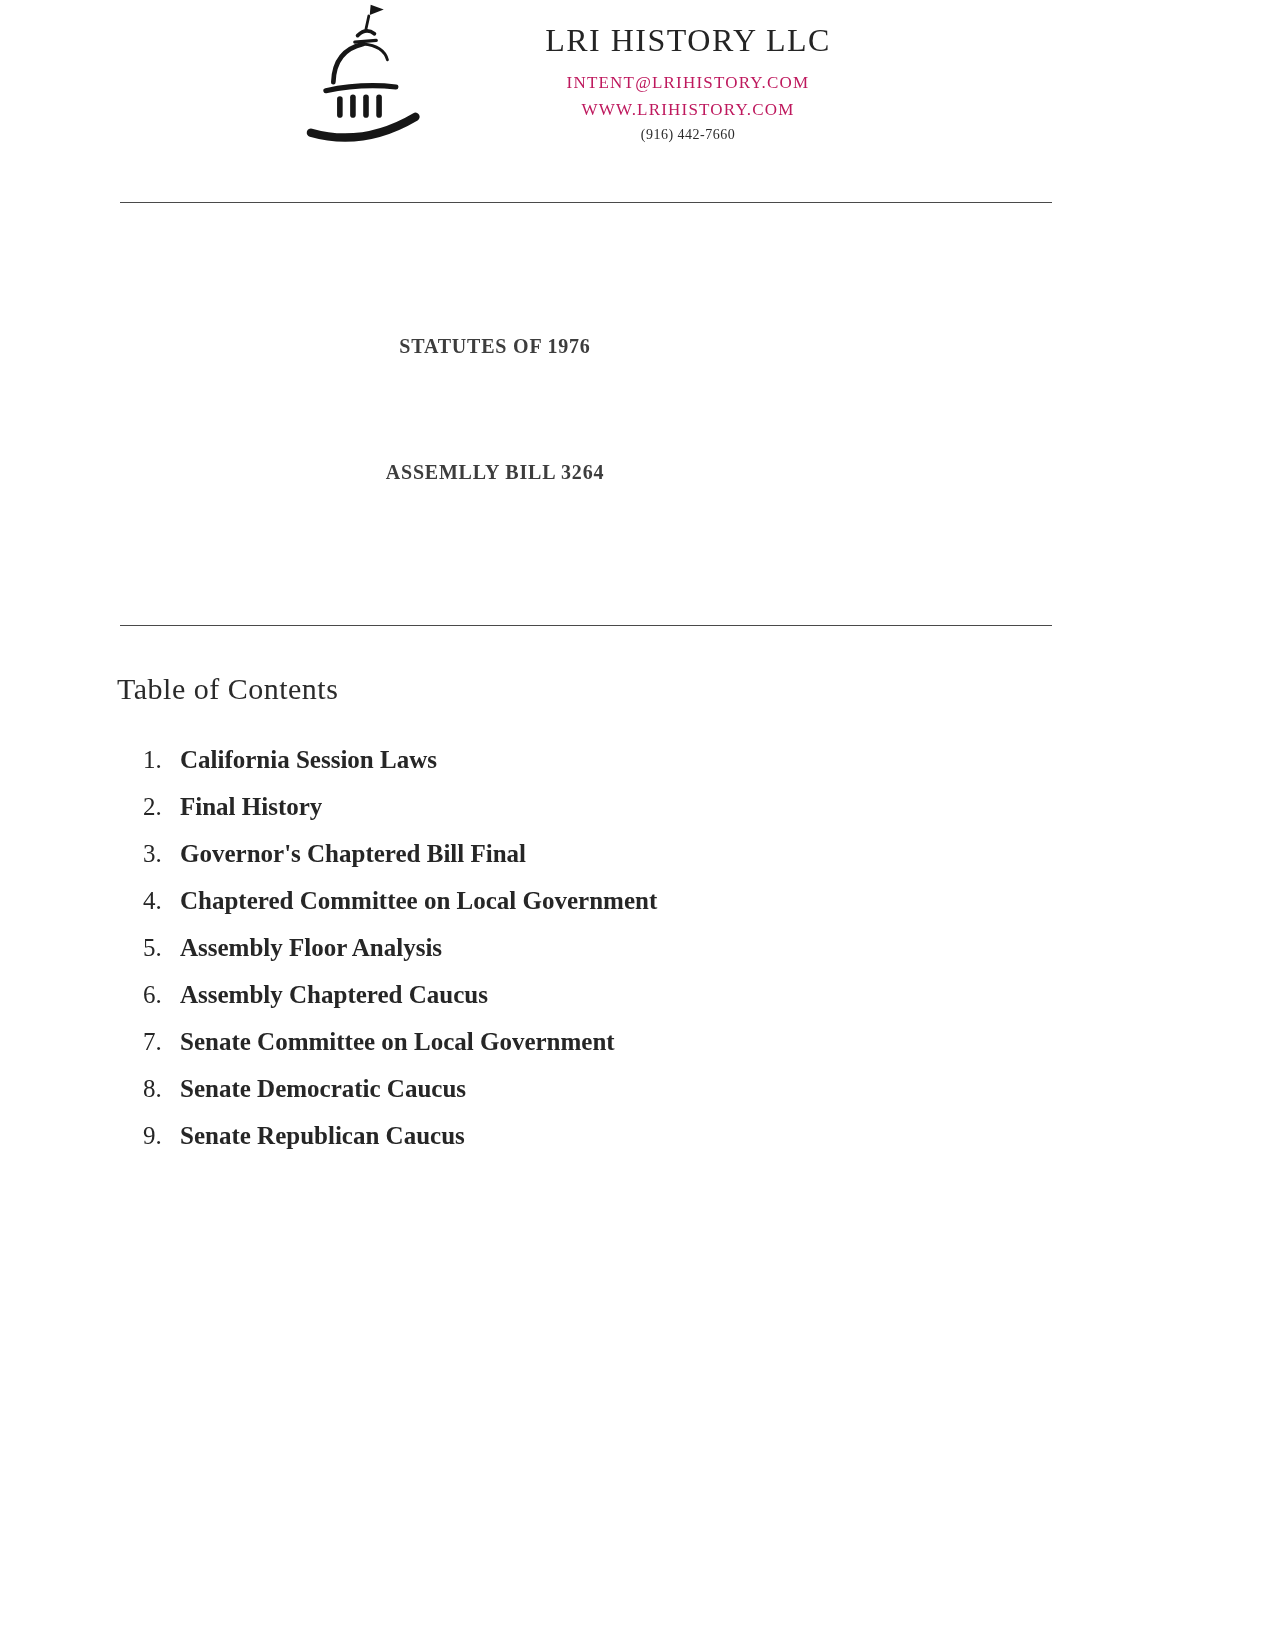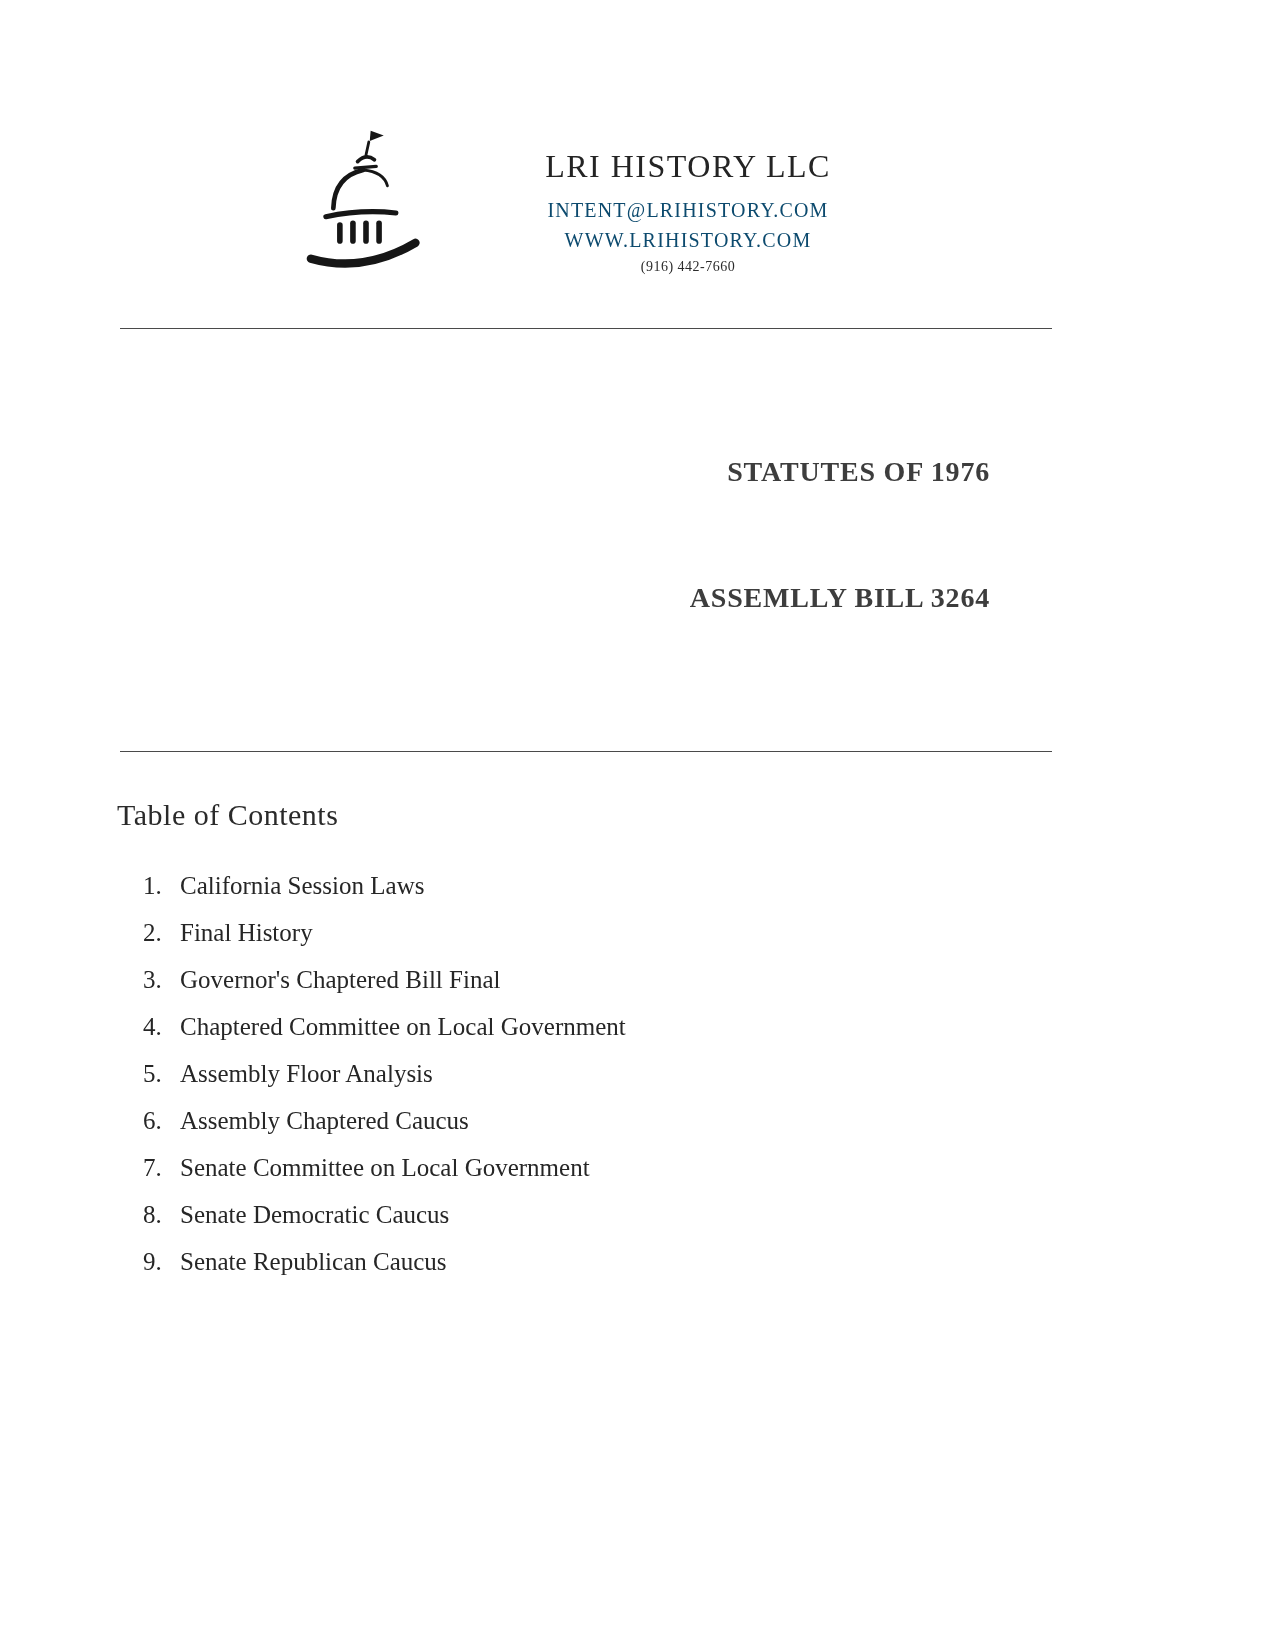--- a/index.html
+++ b/index.html
@@ -16,21 +16,20 @@
     height: 1651px;
     margin: 0 auto;
     background: #ffffff;
     overflow: hidden;
   }
 
   
   .letterhead {
     display: flex;
     align-items: flex-start;
-    padding-top: 126px;
     padding-left: 296px;
   }
   .logo {
     width: 140px;
     height: 158px;
     flex: 0 0 auto;
   }
   .logo svg { width: 100%; height: 100%; }
   .letterhead-text {
     margin-left: 42px;
@@ -39,23 +38,23 @@
     text-align: center;
   }
   .company-name {
     font-size: 32px;
     letter-spacing: 1.5px;
     color: #242424;
     margin-bottom: 14px;
     white-space: nowrap;
   }
   .contact-line {
-    font-size: 20px;
+    font-size: 17px;
     letter-spacing: 1.2px;
-    color: #0c4a6e;
+    color: #be185d;
     margin-bottom: 7px;
   }
   .phone-line {
     font-size: 14px;
     letter-spacing: 0.5px;
     color: #2b2b2b;
   }
 
   
   .rule {
@@ -64,23 +63,23 @@
     width: 932px;
     margin-left: 120px;
   }
   .rule-top { margin-top: 44px; }
   .rule-bottom { margin-top: 48px; }
 
   
   .title-block {
     margin-top: 38px;
     margin-right: 286px;
-    text-align: right;
+    text-align: center;
     font-weight: bold;
-    font-size: 28px;
+    font-size: 20px;
     line-height: 42px;
     letter-spacing: 0.8px;
     color: #3d3d3d;
     white-space: pre-wrap;
   }
 
   
   .toc {
     margin-top: 46px;
     margin-left: 117px;
@@ -103,20 +102,21 @@
     margin-bottom: 20px;
     line-height: 27px;
   }
   .toc-num {
     width: 37px;
     margin-left: 26px;
     flex: 0 0 auto;
   }
   .toc-label {
     flex: 1 1 auto;
+    font-weight: bold;
   }
 </style>
 </head>
 <body>
 
 <div class="page">
 
   <header class="letterhead">
     <div class="logo">
       <svg viewBox="0 0 150 165" xmlns="http://www.w3.org/2000/svg" aria-hidden="true">

